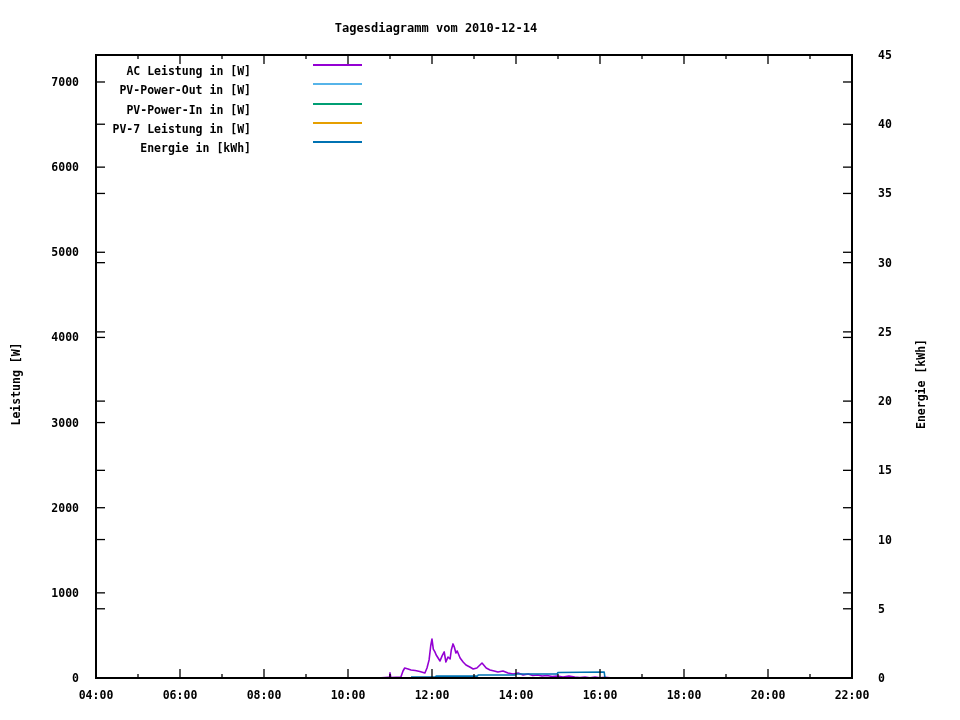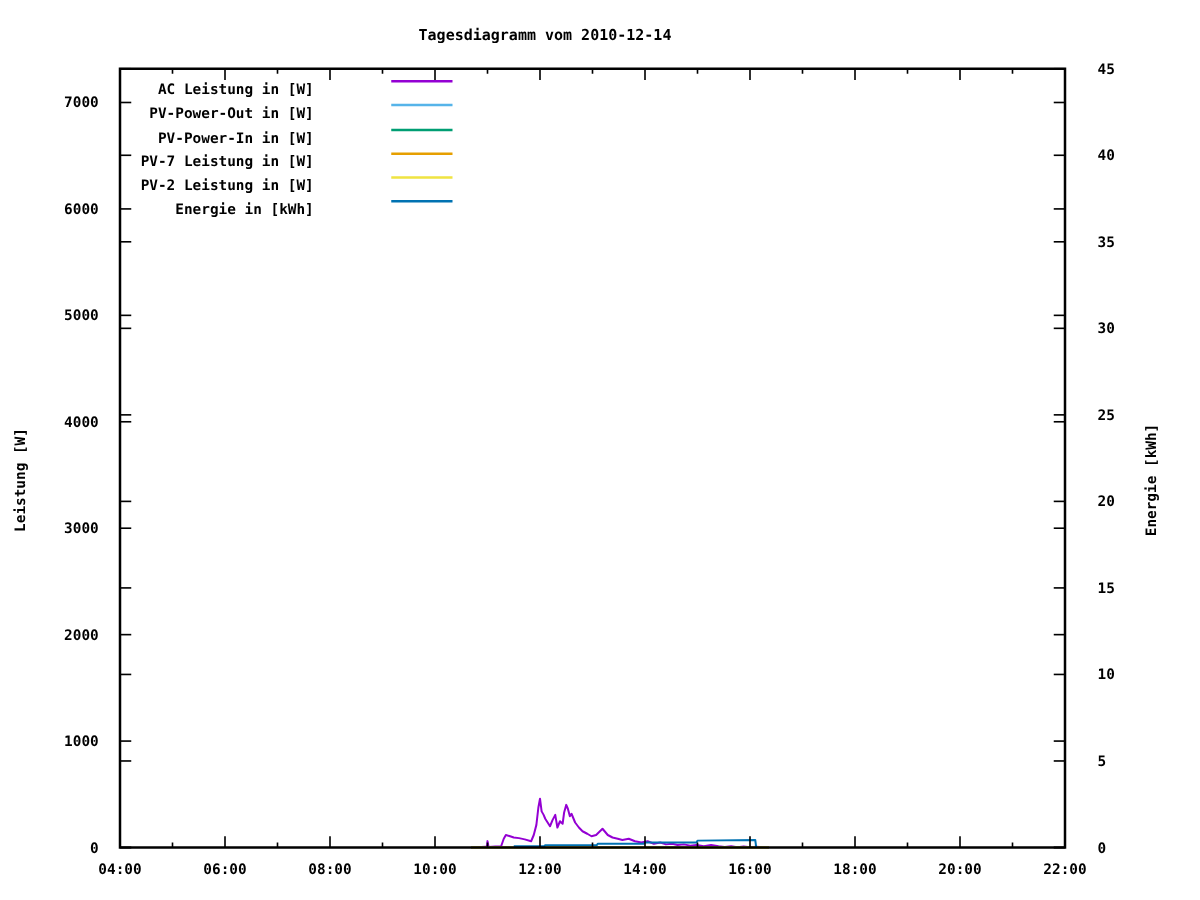--- a/index.html
+++ b/index.html
@@ -161,20 +161,16 @@
   </div>
   <div class="lrow">
     <span class="llabel">PV-Power-In in [W]</span>
     <span class="lsw" style="background: rgb(0, 158, 115);"></span>
   </div>
   <div class="lrow">
     <span class="llabel">PV-7 Leistung in [W]</span>
     <span class="lsw" style="background: rgb(230, 159, 0);"></span>
   </div>
   <div class="lrow">
-    <span class="llabel">PV-2 Leistung in [W]</span>
-    <span class="lsw" style="background: rgb(240, 228, 66);"></span>
-  </div>
-  <div class="lrow">
     <span class="llabel">Energie in [kWh]</span>
     <span class="lsw" style="background: rgb(0, 114, 178);"></span>
   </div>
 </div>
 
 </body></html>

